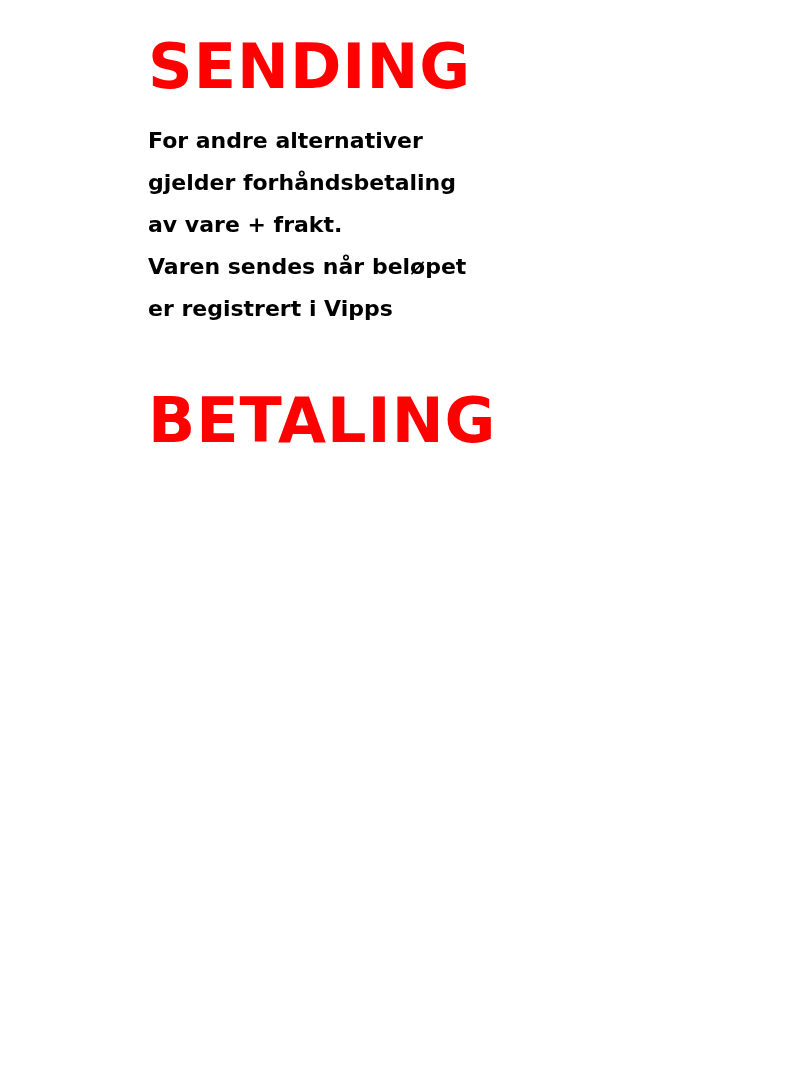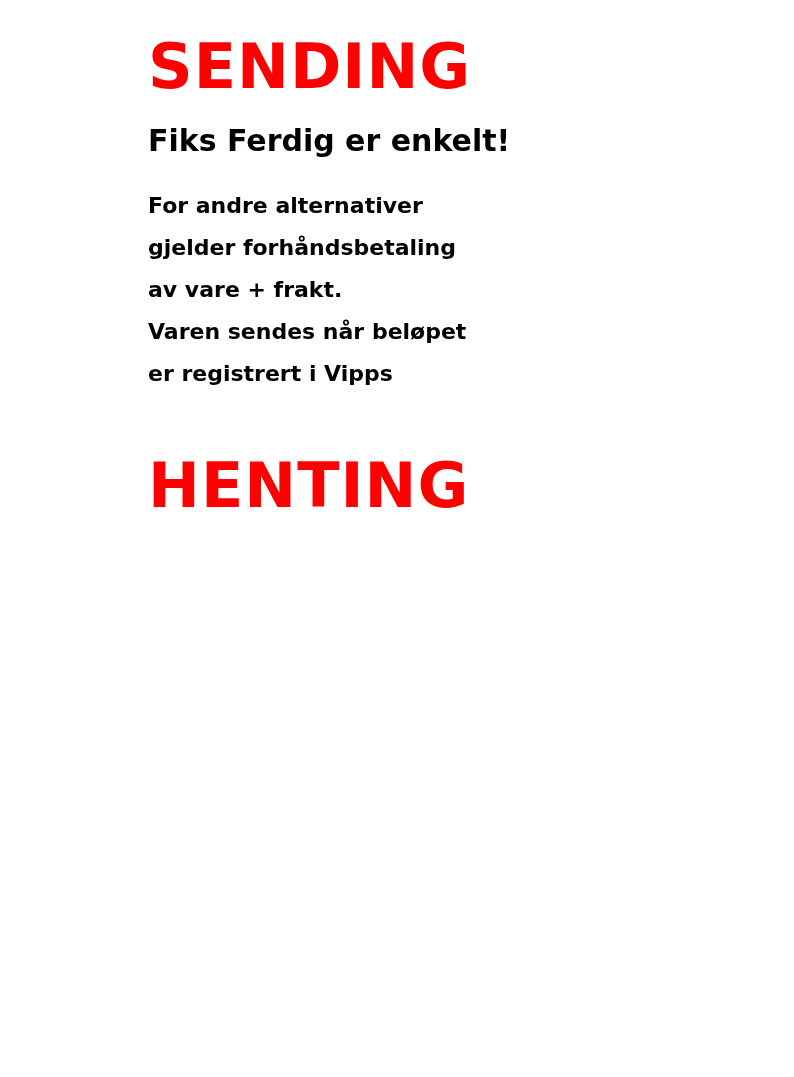--- a/index.html
+++ b/index.html
@@ -42,26 +42,25 @@
   .section-henting .section-heading { margin: 54px 0 16px 0; }
   .section-betaling .section-heading { margin: 60px 0 16px 0; }
 </style>
 </head>
 <body>
 
 <div class="page">
 
   <section class="section-sending">
     <h1 class="section-heading">SENDING</h1>
-    <p class="lead-paragraph">Fiks Ferdig er enkelt!</p>
     <p class="body-paragraph">For andre alternativer
 gjelder forhåndsbetaling
 av vare + frakt.
 Varen sendes når beløpet
 er registrert i Vipps</p>
   </section>
 
 
   <section class="section-betaling">
-    <h1 class="section-heading">HENTING</h1>
+    <h1 class="section-heading">BETALING</h1>
   </section>
 
 </div>
 
 </body></html>

